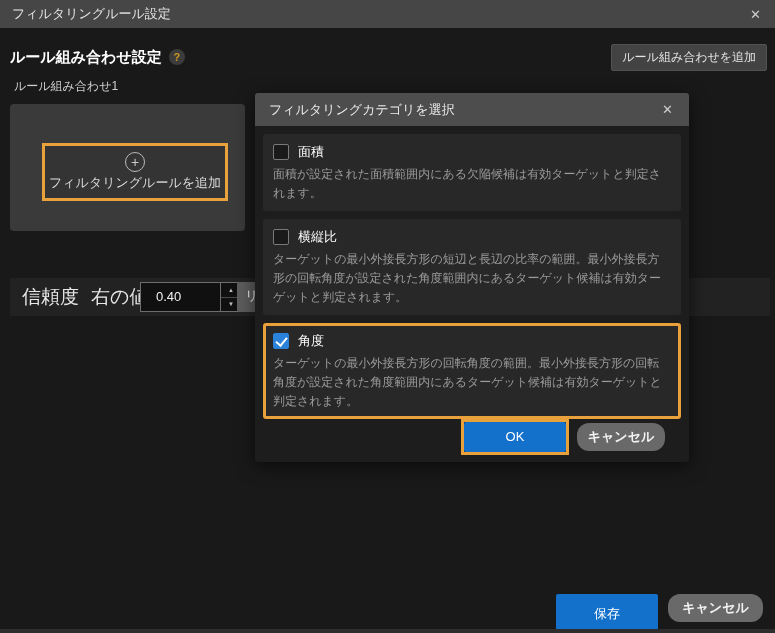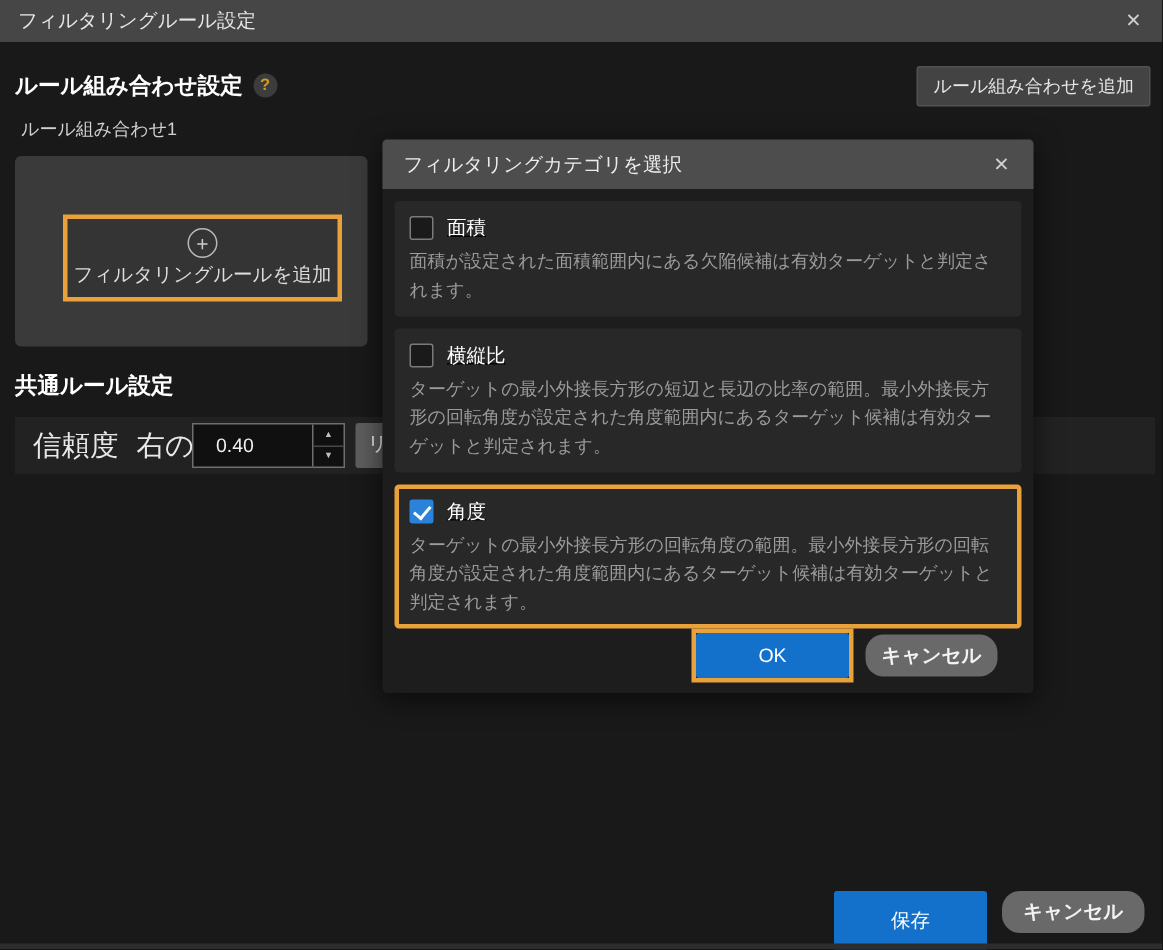--- a/index.html
+++ b/index.html
@@ -37,21 +37,21 @@
   .add-rule-btn .lbl { color:#dcdcdc; font-size:13px; }
 
   .common-heading { position:absolute; left:10px; top:248px; }
 
   
   .strip { position:absolute; left:10px; top:278px; width:760px; height:38px;
     background:#222222; display:flex; align-items:center; }
   .strip .lab { color:#e8e8e8; font-size:19px; }
   .lab-conf { margin-left:12px; }
   .lab-cond { margin-left:12px; }
-  .spinbox { position:absolute; left:118px; top:4px; width:102px; height:30px;
+  .spinbox { position:absolute; left:130px; top:4px; width:102px; height:30px;
     background:#101010; border:1px solid #6e6e6e; display:flex; }
   .spinbox .val { flex:1; color:#f0f0f0; font-size:13px; line-height:28px; padding-left:15px; }
   .spin-col { width:21px; border-left:1px solid #6e6e6e; display:flex; flex-direction:column; }
   .spin-col span { flex:1; display:flex; align-items:center; justify-content:center;
     color:#c0c0c0; font-size:6px; }
   .spin-col .up { border-bottom:1px solid #484848; }
   .btn-reset-part { position:absolute; left:227px; top:4px; width:42px; height:30px;
     background:#5d5d5d; color:#f0f0f0; font-size:13px; line-height:28px; padding-left:8px;
     border-radius:2px; overflow:hidden; }
 
@@ -67,21 +67,21 @@
   
   .modal { position:absolute; left:255px; top:93px; width:434px; height:369px;
     background:#1d1d1d; border-radius:3px; box-shadow:0 4px 18px rgba(0,0,0,0.6);
     display:flex; flex-direction:column; }
   .modal-titlebar { height:33px; background:#4d4d4d; border-radius:3px 3px 0 0;
     display:flex; align-items:center; justify-content:space-between; padding:4px 14px; flex:none; }
   .modal-titlebar .t { color:#ececec; font-size:13px; }
 
   .item { margin:8px 8px 0 8px; background:#282828; border-radius:3px; padding:8px 10px; }
   .item.highlight { border:3px solid #E9A13B; padding:5px 7px; }
-  .cbx-row { display:flex; align-items:center; gap:9px; height:20px;text-decoration:underline; }
+  .cbx-row { display:flex; align-items:center; gap:9px; height:20px; }
   .cbx { width:16px; height:16px; border:1px solid #7a7a7a; background:#1a1a1a;
     border-radius:2px; position:relative; flex:none; }
   .cbx.checked { background:#2A82DA; border-color:#2A82DA; }
   .cbx.checked::after { content:""; position:absolute; left:4px; top:1px; width:5px; height:9px;
     border:solid #ffffff; border-width:0 2px 2px 0; transform:rotate(40deg); }
   .cbx-label { color:#ffffff; font-size:13px; }
   .item-desc { margin-top:3px; color:#9b9b9b; font-size:12px; line-height:19px; }
 
   .modal-btn-row { margin-top:auto; margin-bottom:9px; position:relative; height:36px; }
   .ok-wrap { position:absolute; left:206px; top:0; width:108px; height:36px;
@@ -107,21 +107,20 @@
 
   <div class="combo-label">ルール組み合わせ1</div>
 
   <div class="panel">
     <div class="add-rule-btn">
       <span class="plus-circle">+</span>
       <span class="lbl">フィルタリングルールを追加</span>
     </div>
   </div>
 
-  <div class="common-heading section-heading">共通ルール設定</div>
 
   <div class="strip">
     <span class="lab lab-conf">信頼度</span>
     <span class="lab lab-cond">右の値以上</span>
     <div class="spinbox">
       <span class="val">0.40</span>
       <div class="spin-col">
         <span class="up">▲</span>
         <span class="down">▼</span>
       </div>

